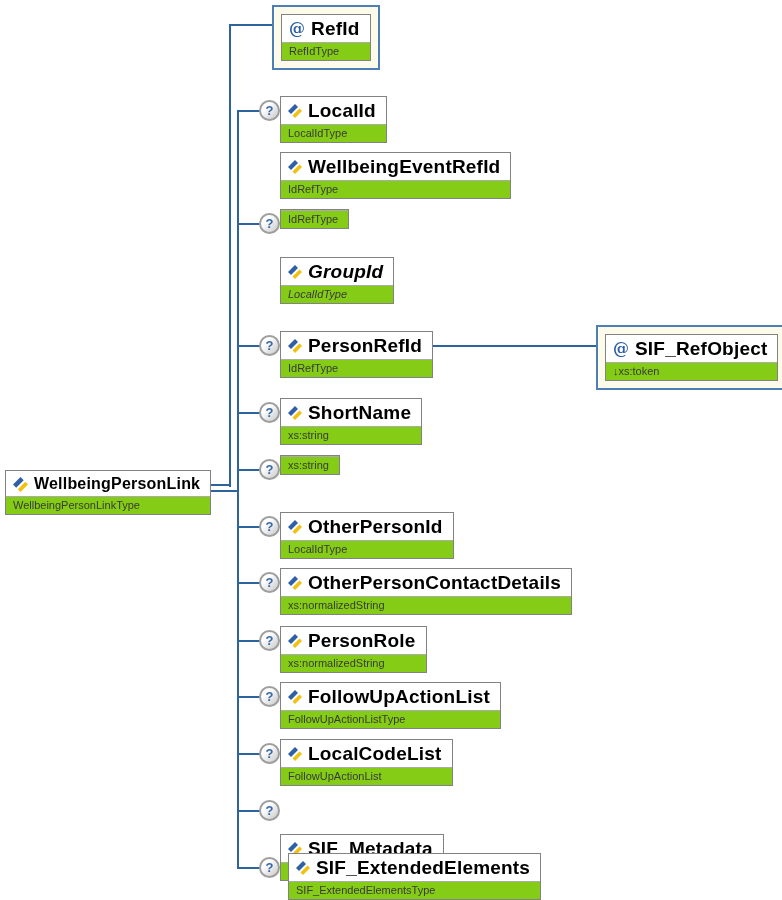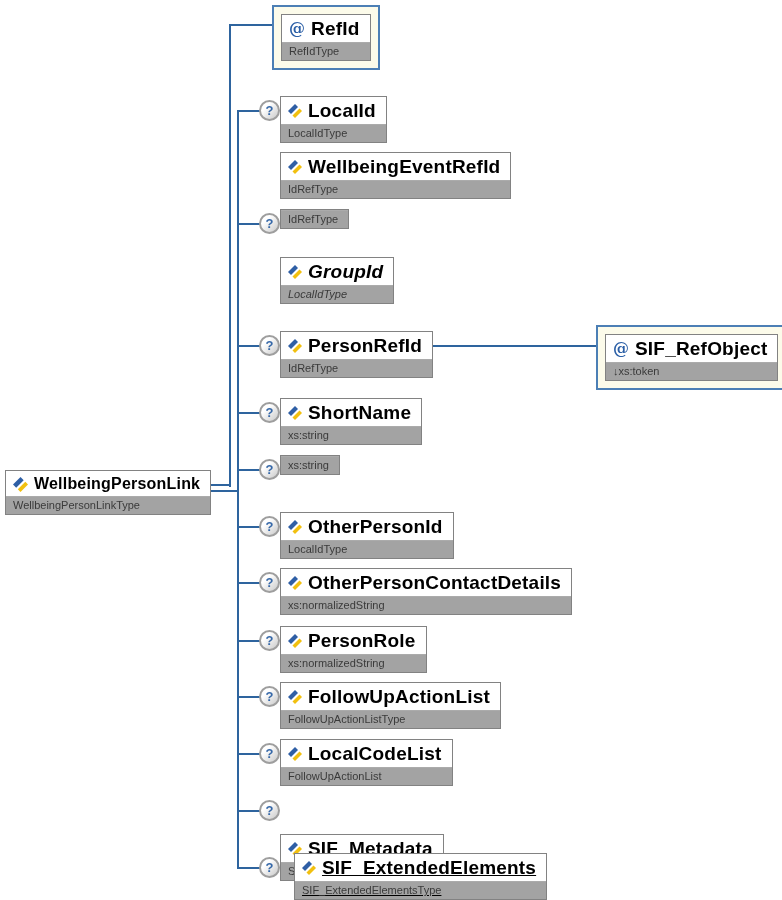--- a/index.html
+++ b/index.html
@@ -25,21 +25,21 @@
   .elem-title {
     display:flex; align-items:center; gap:6px;
     padding:3px 10px 2px 7px;
     background:#fff;
   }
   .elem-name {
     font-weight:bold; font-size:19px; color:#000;
     letter-spacing:0.2px;
   }
   .elem-type {
-    background:#a3a3a3;
+    background:#84cc16;
     border-top:1px solid #ABABAB;
     padding:2px 10px 3px 7px;
     font-size:11px; color:#3A3A3A;
   }
   .elem-icon { display:inline-flex; }
   .attr-symbol {
     font-weight:bold; font-size:16px; line-height:14px;
     color:#2B5FA6; font-family:"DejaVu Serif", serif;
   }
 
@@ -271,21 +271,21 @@
         <svg width="14" height="14" viewBox="0 0 14 14">
           <polygon points="0,7 7,0 10,3 3,10" fill="#2F5FA5"></polygon>
           <polygon points="4.5,11.5 11.5,4.5 14,7 7,14" fill="#F2C00F"></polygon>
         </svg>
       </span>
       <span class="elem-name">SIF_Metadata</span>
     </div>
     <div class="elem-type">SIF_MetadataType</div>
   </div>
     <div class="opt-circle" style="left: 259px; top: 857px;">?</div>
-    <div class="elem-box" style="left: 294px; top: 853px; text-decoration: underline;">
+    <div class="elem-box" style="left: 288px; top: 853px;">
     <div class="elem-title">
       <span class="elem-icon">
         <svg width="14" height="14" viewBox="0 0 14 14">
           <polygon points="0,7 7,0 10,3 3,10" fill="#2F5FA5"></polygon>
           <polygon points="4.5,11.5 11.5,4.5 14,7 7,14" fill="#F2C00F"></polygon>
         </svg>
       </span>
       <span class="elem-name">SIF_ExtendedElements</span>
     </div>
     <div class="elem-type">SIF_ExtendedElementsType</div>

